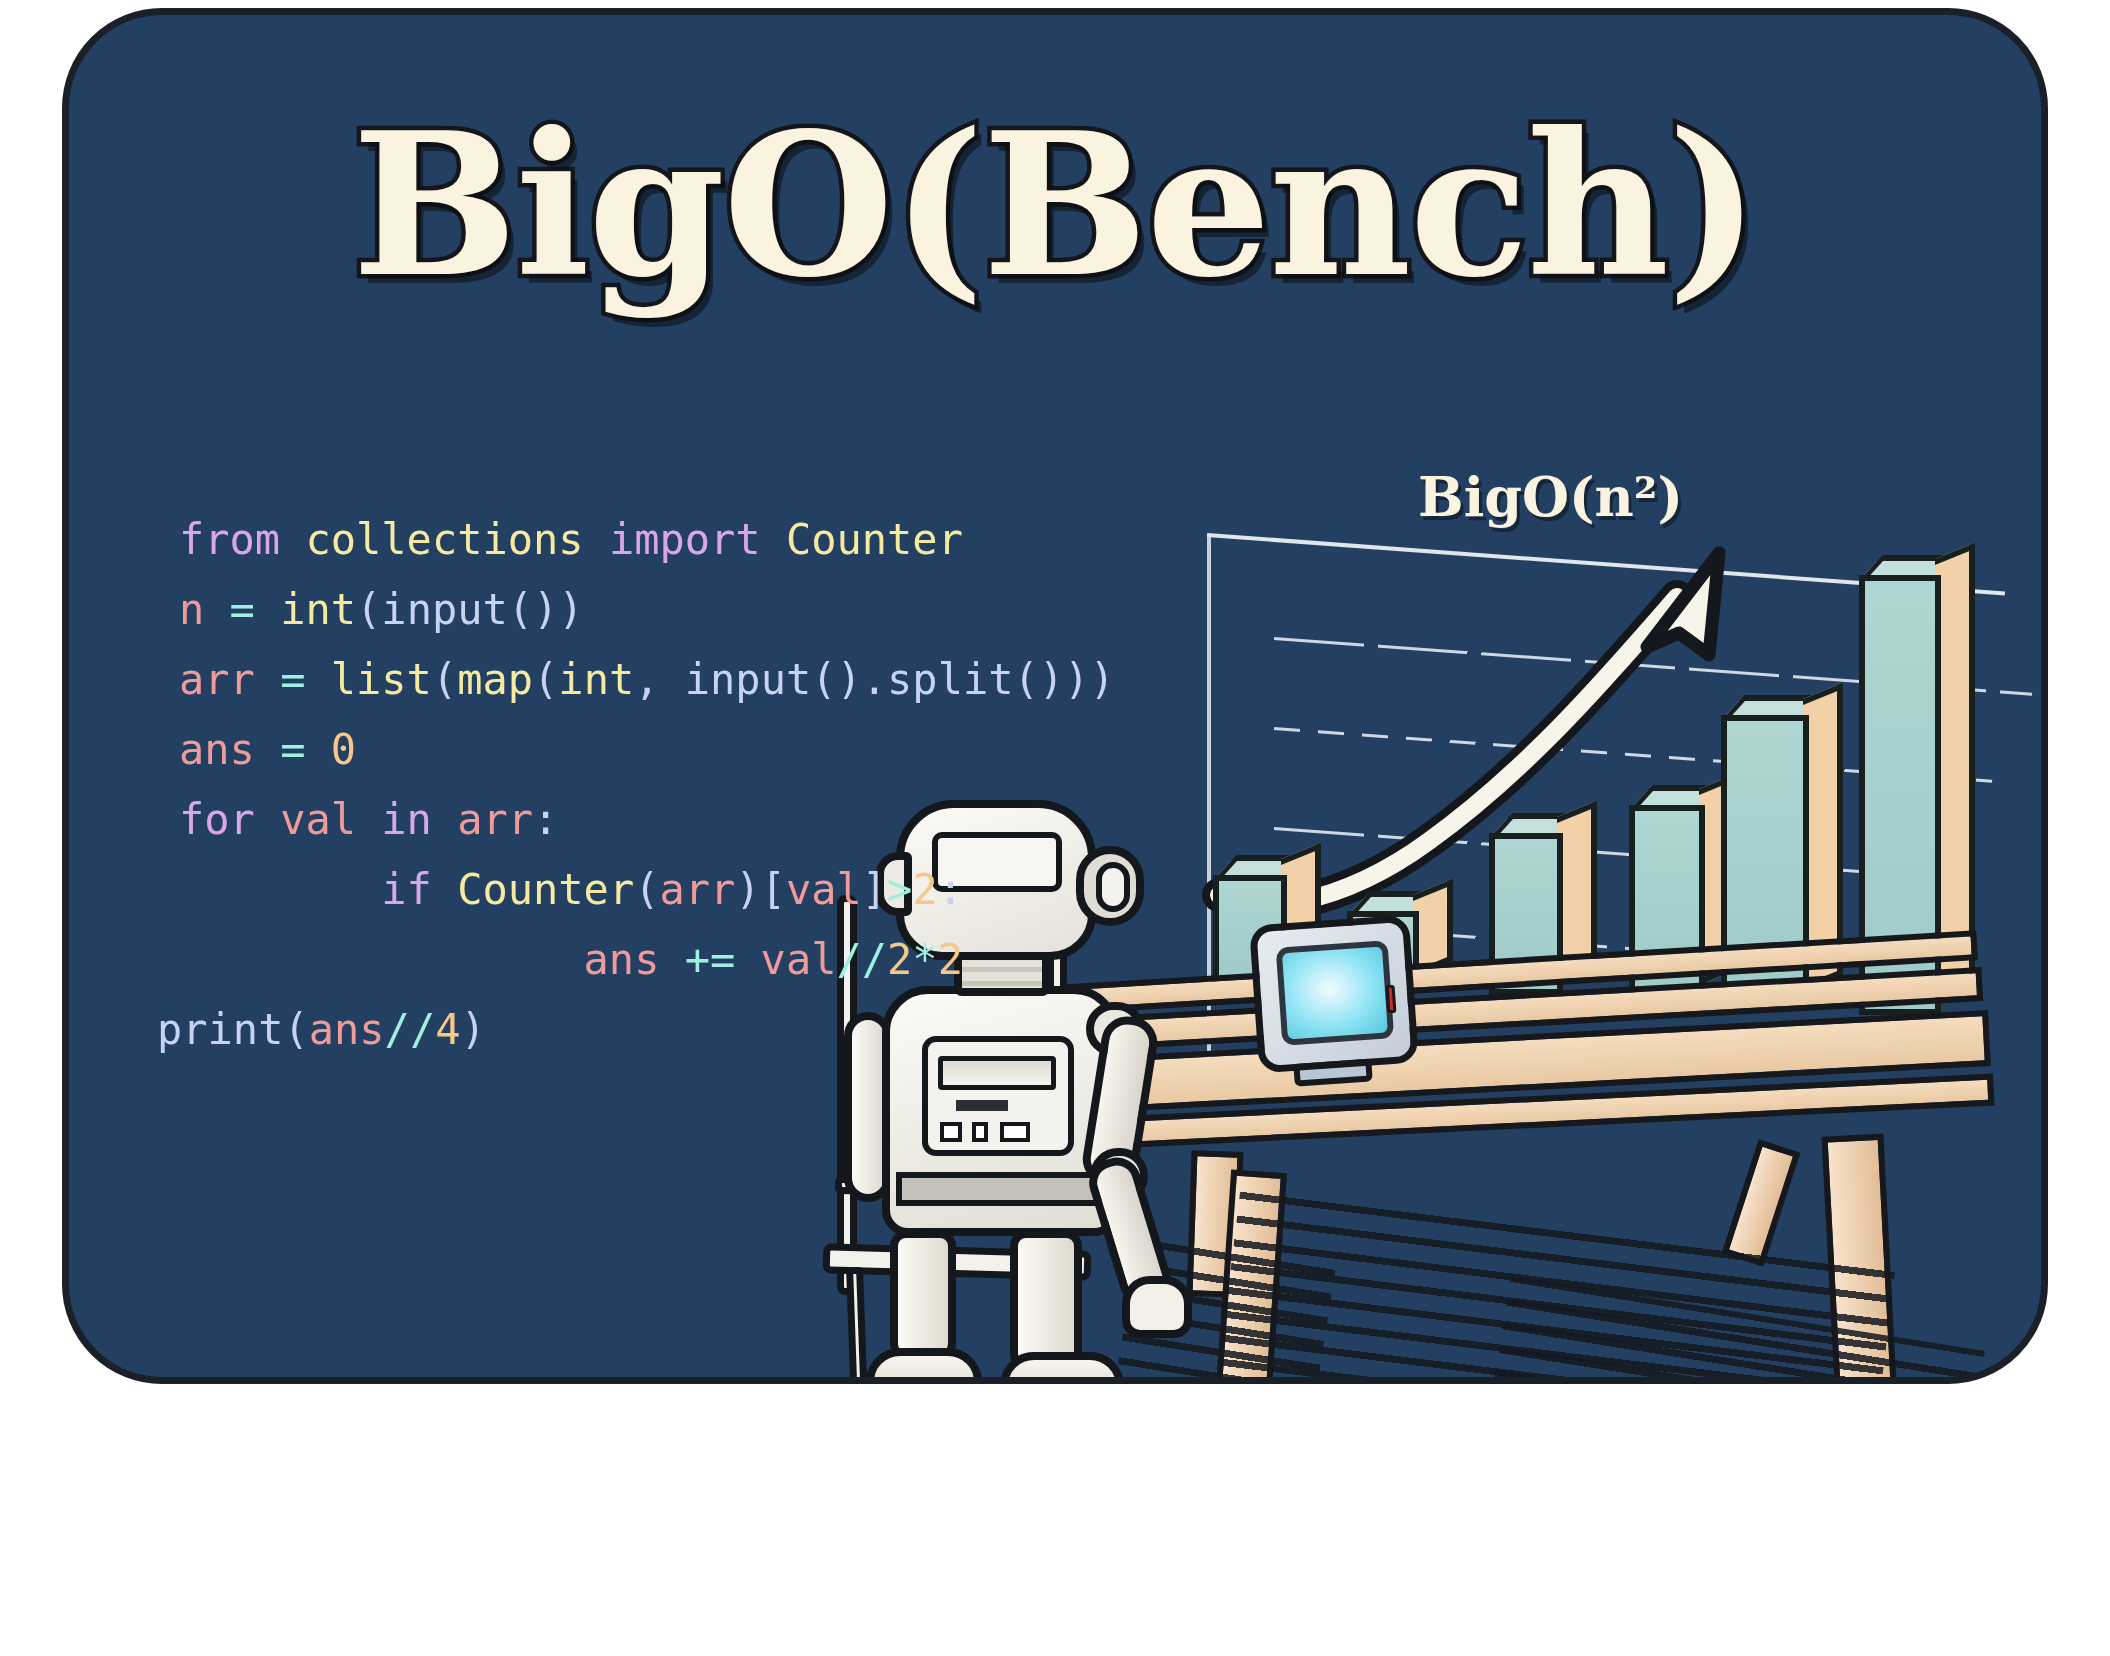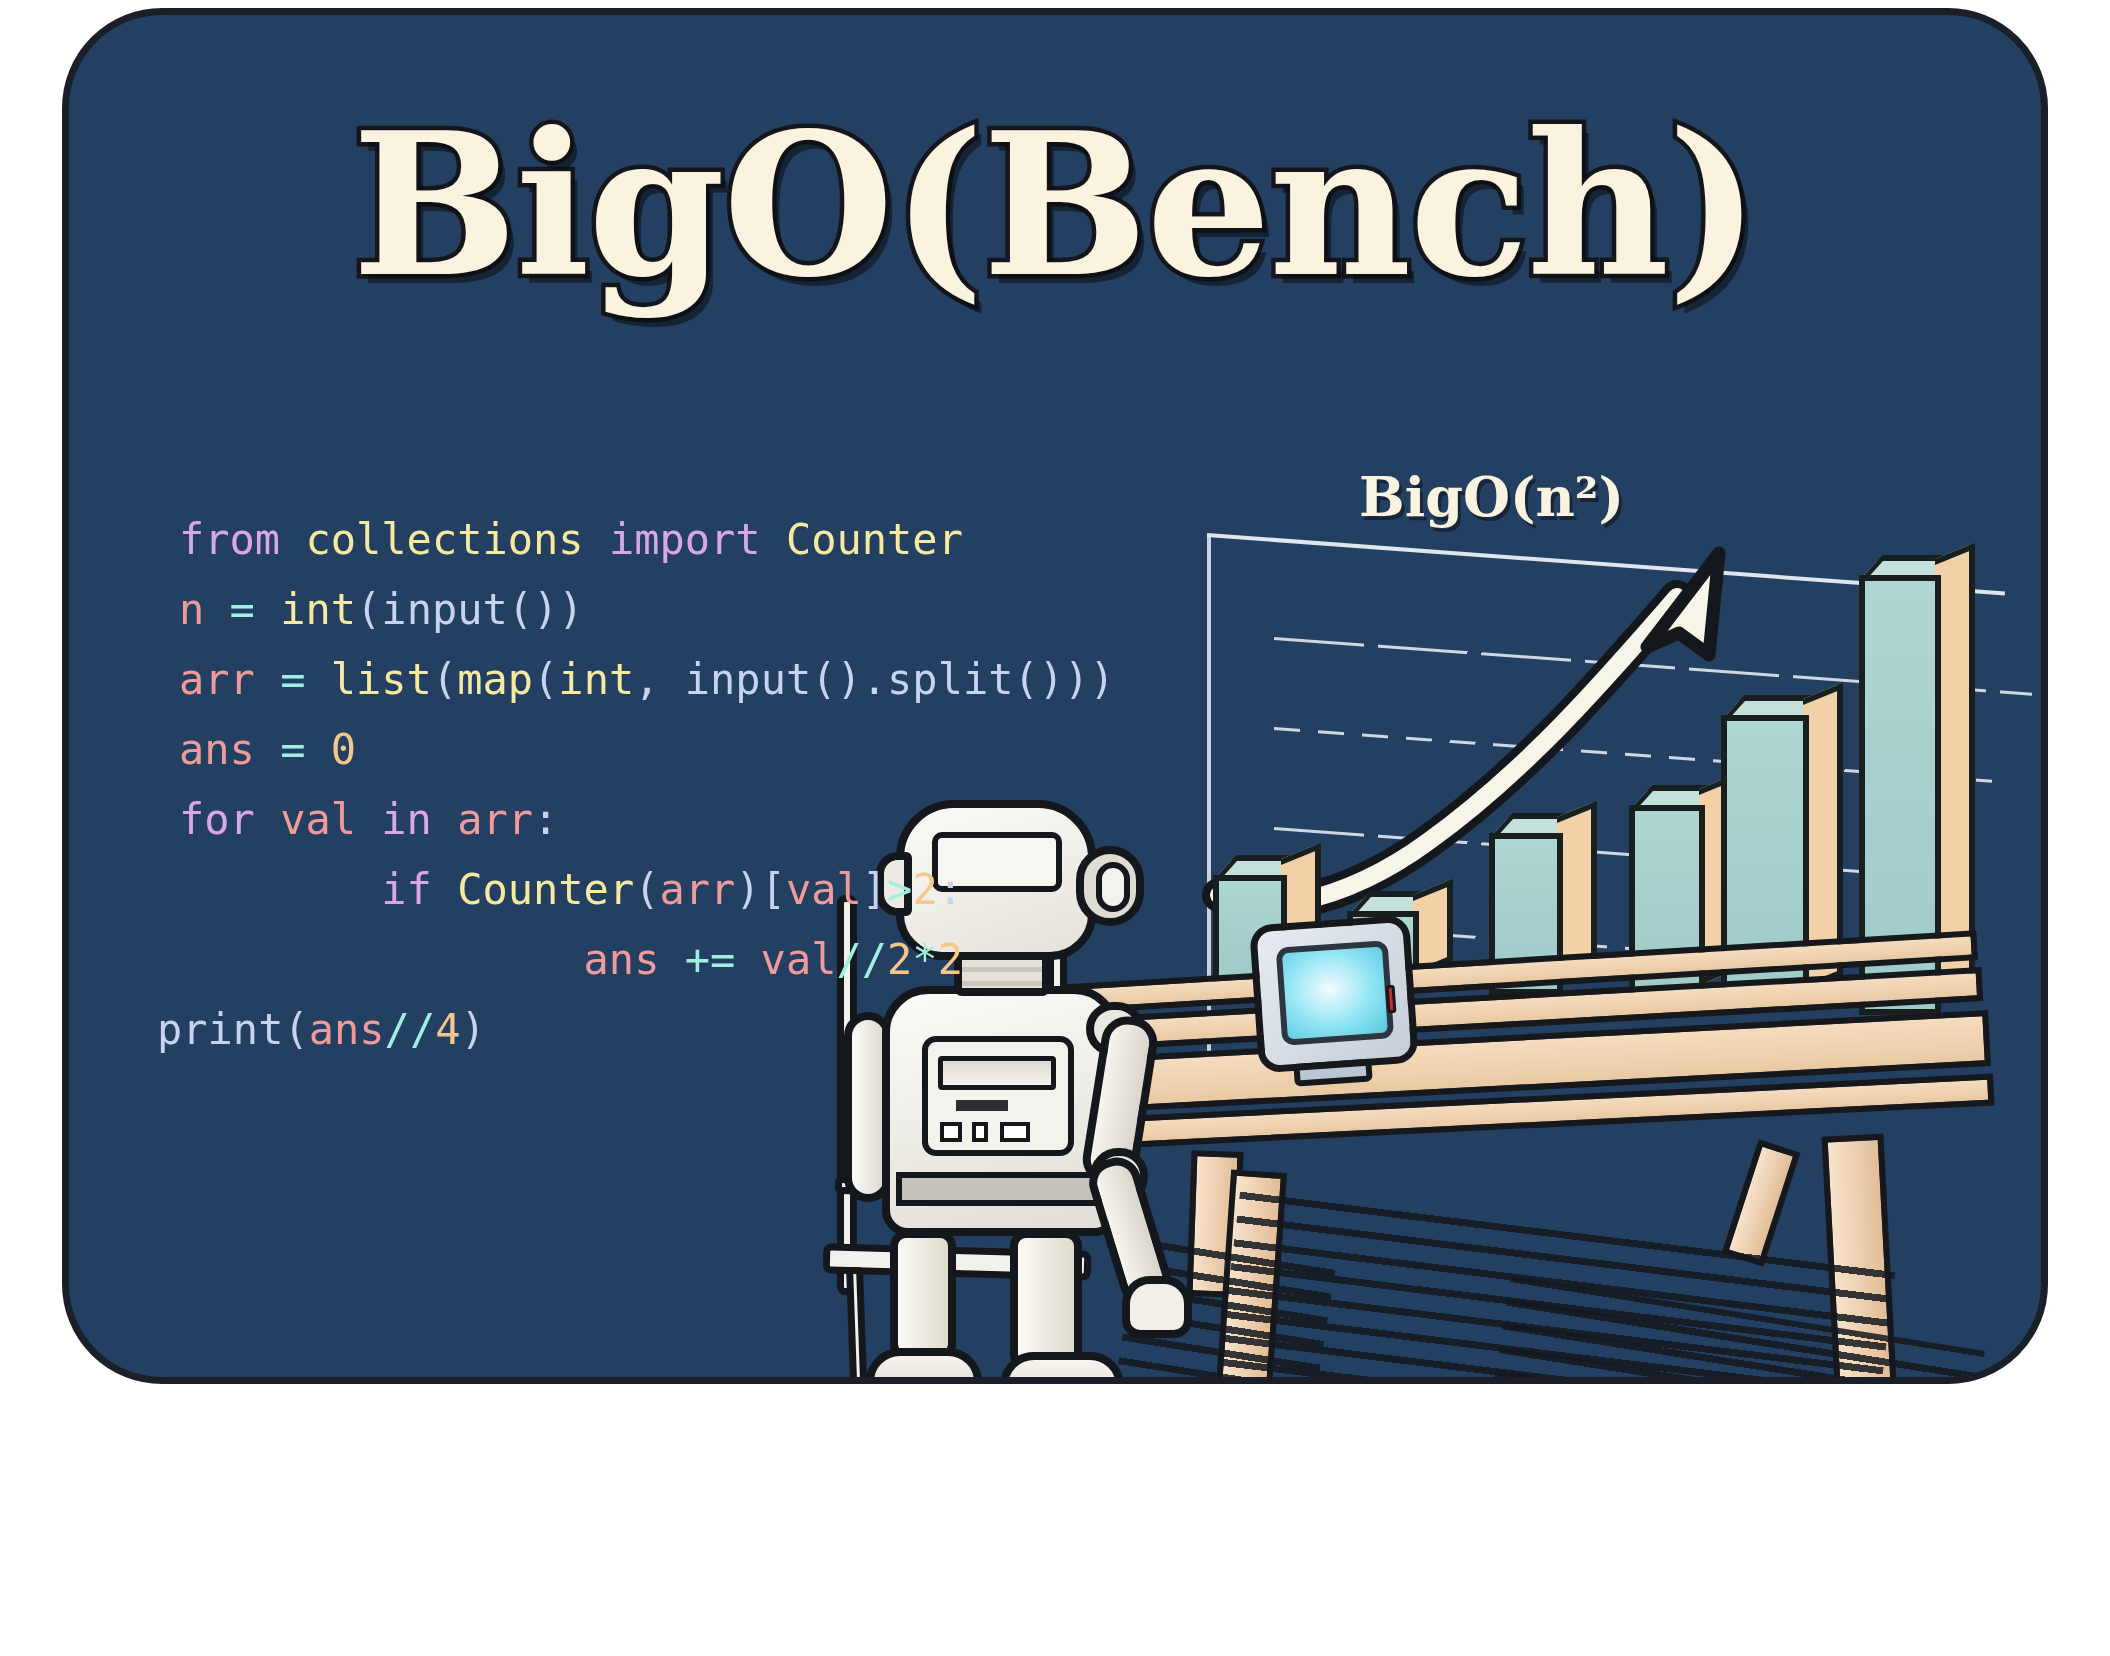--- a/index.html
+++ b/index.html
@@ -70,21 +70,21 @@
     background: repeating-linear-gradient(to right,#cfd8e2 0 26px,transparent 26px 44px);
     transform-origin: left center; transform: rotate(4.2deg);
   }
   .gline.full {
     background: repeating-linear-gradient(to right,#cfd8e2 0 90px,transparent 90px 104px);
   }
 
   
   #arrowSvg { position:absolute; left:1120px; top:520px; width:640px; height:420px; }
 
-  #bigOn { position: absolute; left: 1290px; top: 450px;
+  #bigOn { position: absolute; left: 1349px; top: 450px;
     font-family: "DejaVu Serif","Liberation Serif",serif;
     font-weight: 700; font-size: 54px; color: #faf3e0;
     text-shadow: 3px 4px 0 rgba(12,15,20,0.55);
     white-space: nowrap;
   }
 
   
   .bar { position: absolute; }
   .bar .face {
     position: absolute; left: 0; bottom: 0; width: 100%; height: 100%;

